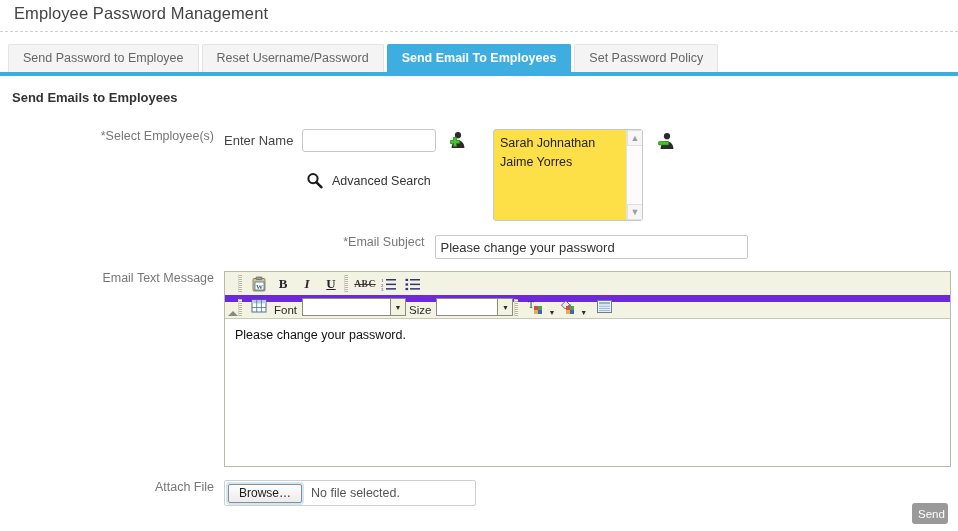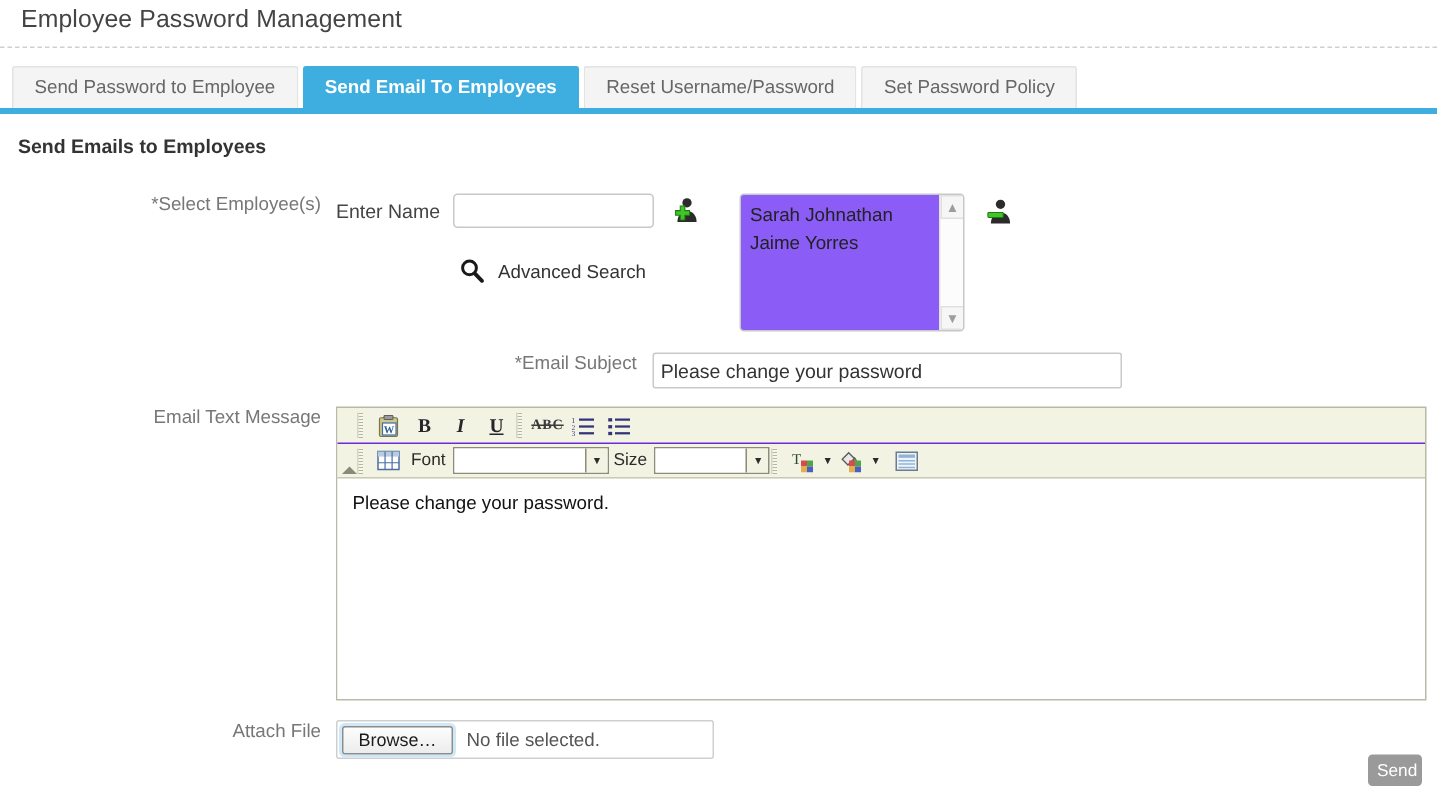--- a/index.html
+++ b/index.html
@@ -83,21 +83,21 @@
   .adv-search {
     display: flex; align-items: center; gap: 9px;
     margin-top: 20px; margin-left: 82px;
     font-size: 12.5px; color: #333; cursor: pointer; text-align: right;
   }
   .adv-search .mag { width: 17px; height: 17px; display: inline-block; }
 
   .emp-list {
     width: 150px; height: 92px;
     border: 1px solid #c8c8c8; border-radius: 3px;
-    background: #8b5cf6; position: relative; overflow: hidden;
+    background: #fde047; position: relative; overflow: hidden;
     font-size: 12.5px; color: #222;
     padding: 4px 0 0 5px;
   }
   .emp-list .opt { line-height: 19px; padding-left: 1px; cursor: pointer; }
   .sbar {
     position: absolute; right: 0; top: 0; width: 16px; height: 100%;
     background: #fcfcfc; border-left: 1px solid #e2e2e2;
     display: flex; flex-direction: column; justify-content: space-between;
     cursor: pointer;
   }
@@ -126,21 +126,21 @@
   }
   .tb {
     background: #f3f3e4;
     border-bottom: 1px solid #c9c9b4;
     position: relative;
   }
   .tb-row {
     display: flex; align-items: center;
     height: 23px; padding: 2px 0 2px 12px;
   }
-  .tb-row + .tb-row { border-top: 1px solid #6d28d9; }
+  .tb-row + .tb-row { border-top: 7px solid #6d28d9; align-items: flex-end; }
   .grip {
     width: 4px; height: 17px; margin: 0 5px 0 1px;
     background-image: repeating-linear-gradient(
       to bottom, #b6b69f 0 1px, #f7f7ec 1px 2px);
     border-left: 1px solid #d6d6c4;
     flex: 0 0 4px;
   }
   .tbtn {
     width: 22px; height: 20px; margin: 0 1px;
     display: flex; align-items: center; justify-content: center;
@@ -215,22 +215,22 @@
 </head>
 <body>
 
 <div class="page">
 
   <div class="page-title">Employee Password Management</div>
   <div class="title-rule"></div>
 
   <div class="tabbar">
     <div class="tab">Send Password to Employee</div>
+    <div class="tab">Reset Username/Password</div>
     <div class="tab active">Send Email To Employees</div>
-    <div class="tab">Reset Username/Password</div>
     <div class="tab">Set Password Policy</div>
   </div>
   <div class="tab-underline"></div>
 
   <div class="section-title">Send Emails to Employees</div>
 
   <div class="form">
 
     <div class="row row-select">
       <div class="lbl">*Select Employee(s)</div>

